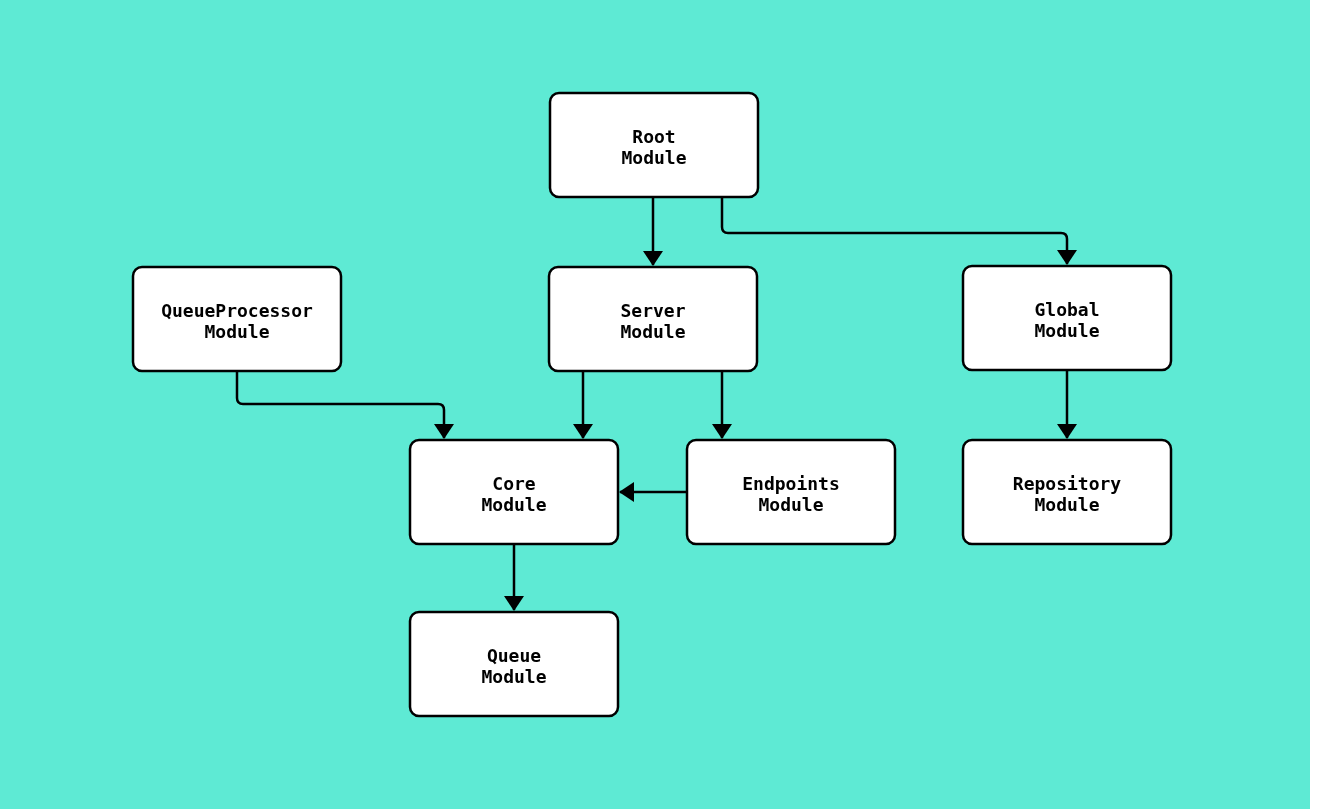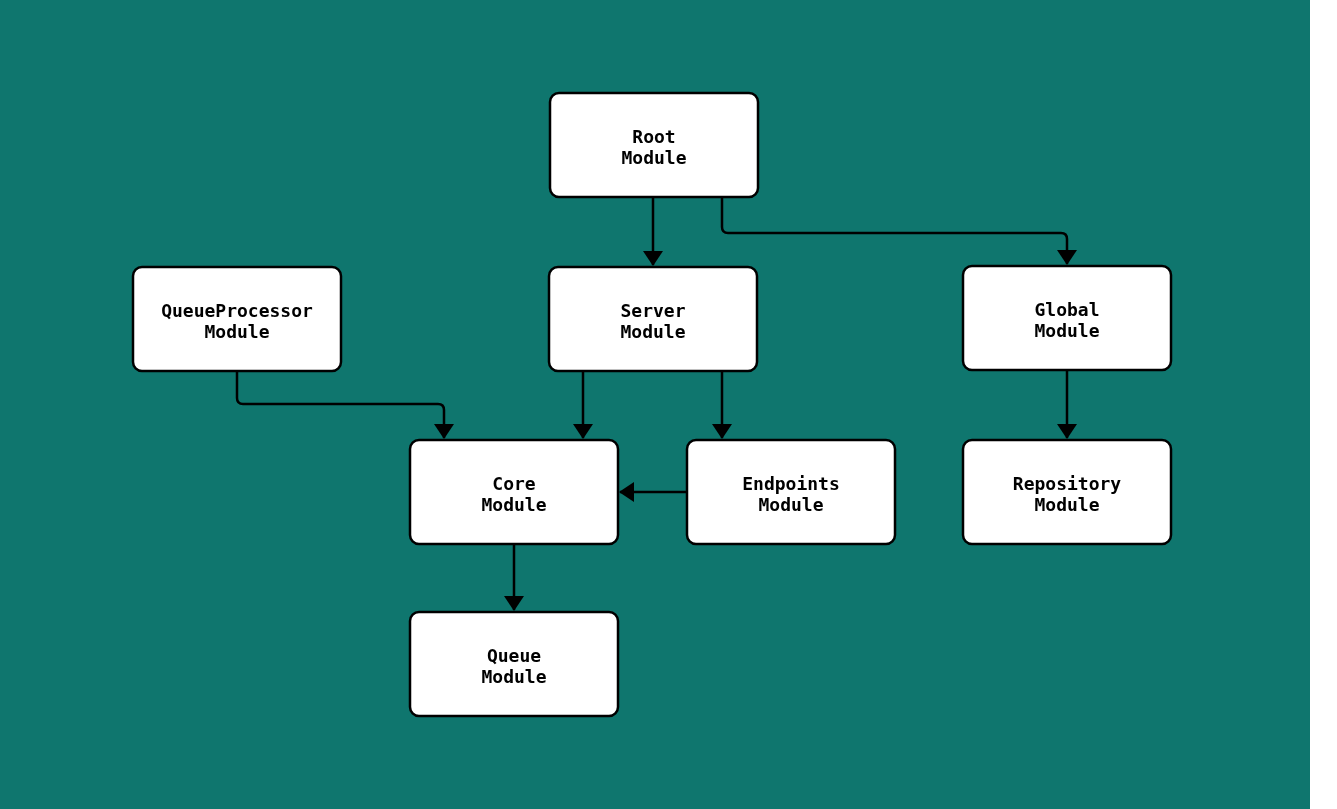--- a/index.html
+++ b/index.html
@@ -4,21 +4,21 @@
 <style>
   html, body {
     margin: 0;
     padding: 0;
     background: #ffffff;
   }
   .stage {
     position: relative;
     width: 1310px;
     height: 809px;
-    background: #0f766e;
+    background: #5eead4;
     overflow: hidden;
   }
   svg {
     display: block;
   }
   .node-box {
     fill: #ffffff;
     stroke: #000000;
     stroke-width: 2.5;
   }

